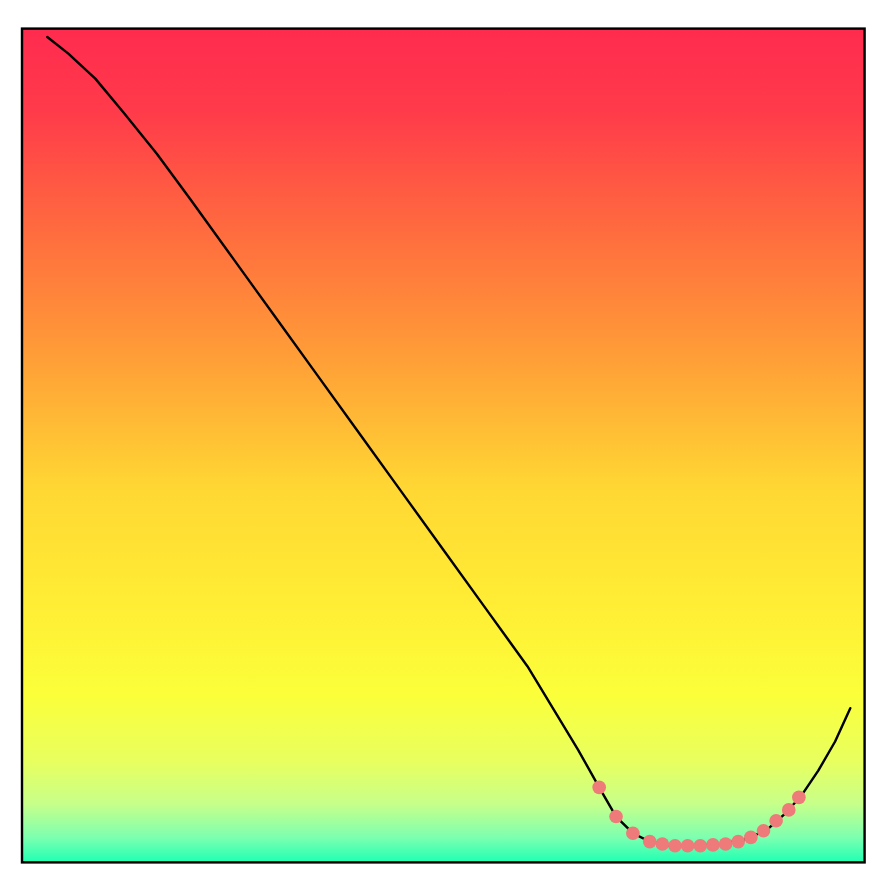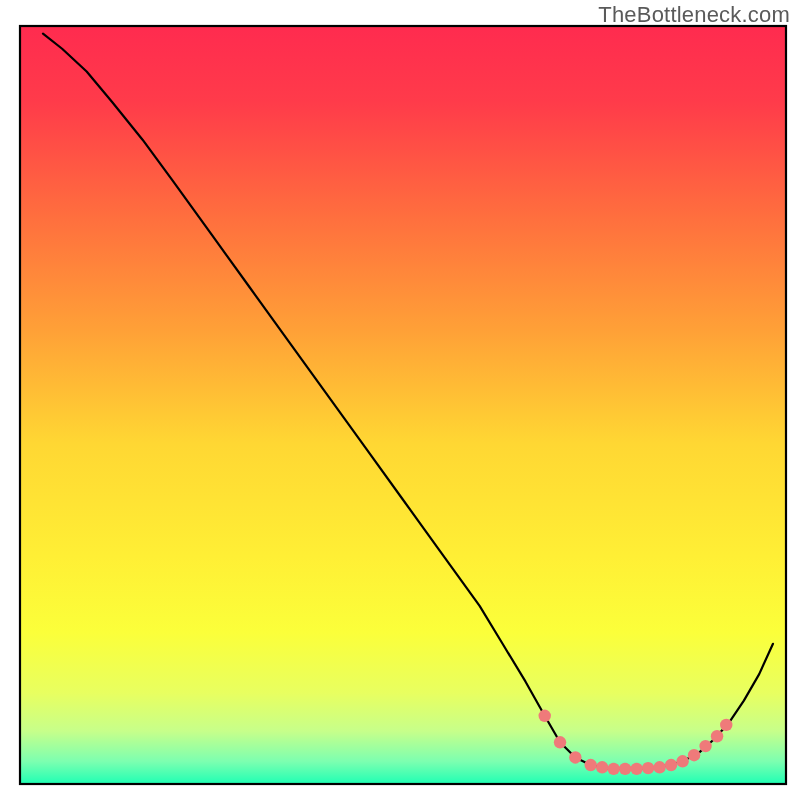--- a/index.html
+++ b/index.html
@@ -27,21 +27,20 @@
     z-index: 5;
   }
   svg {
     display: block;
   }
 </style>
 </head>
 <body>
 
 <div class="chart-container">
-  <div class="watermark">TheBottleneck.com</div>
   <svg id="chart-svg" width="800" height="800" viewBox="0 0 800 800">
     <defs>
       <linearGradient id="bg-grad" x1="0" y1="0" x2="0" y2="1">
           <stop offset="0%" stop-color="#ff2b4f"></stop>
           <stop offset="10%" stop-color="#ff3b4a"></stop>
           <stop offset="25%" stop-color="#ff6e3e"></stop>
           <stop offset="40%" stop-color="#ffa037"></stop>
           <stop offset="55.00000000000001%" stop-color="#ffd733"></stop>
           <stop offset="70%" stop-color="#ffef35"></stop>
           <stop offset="80%" stop-color="#fbff3a"></stop>

